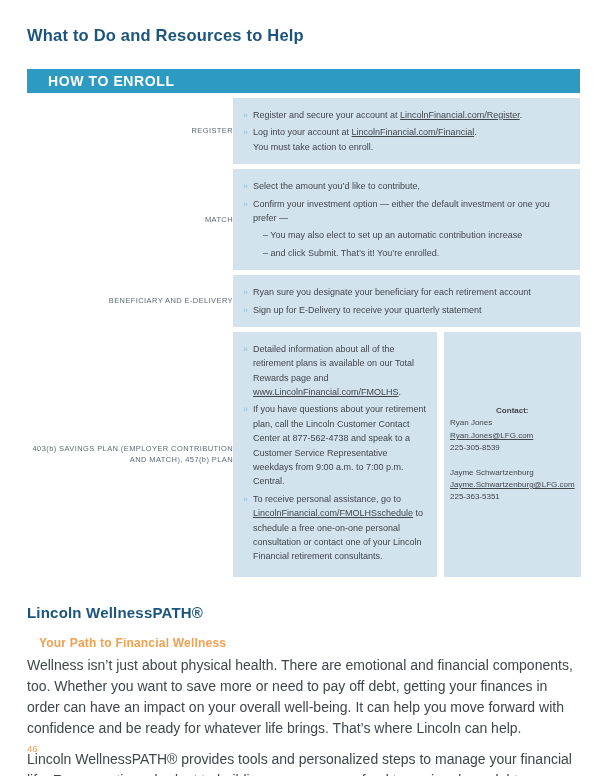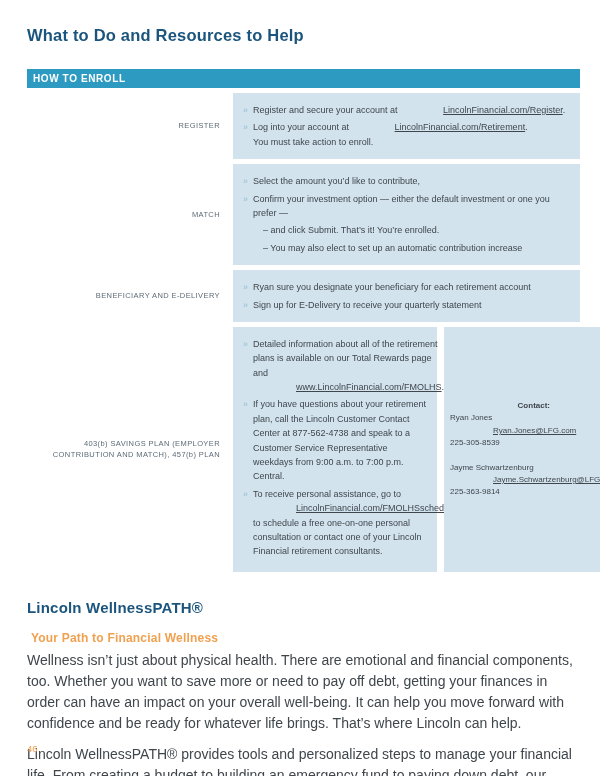--- a/index.html
+++ b/index.html
@@ -16,50 +16,50 @@
     width:600px;height:776px;background:#ffffff;overflow:hidden;position:relative;
     font-family:"Liberation Sans", sans-serif;color:var(--body-text);
     -webkit-font-smoothing:antialiased;
   }
   .page{position:absolute;inset:0;padding:26px 20px 0 27px;box-sizing:border-box;}
   h1{
     margin:0 0 24px 0;font-size:16.5px;font-weight:600;letter-spacing:.2px;
     color:var(--heading-blue);
   }
   .section-bar{
-    background:var(--bar-blue);color:#fff;font-size:10px;font-weight:700;
-    letter-spacing:.6px;padding:4px 6px;box-sizing:border-box;
+    background:var(--bar-blue);color:#fff;font-size:14px;font-weight:700;
+    letter-spacing:.6px;padding:4px 21px;box-sizing:border-box;
   }
   .bar2{margin-top:5px;}
   .t-row{display:flex;margin-top:5px;}
   .t-label{
     width:206px;flex:none;display:flex;align-items:center;justify-content:flex-end;
     text-align:right;color:var(--label-gray);font-size:7.5px;letter-spacing:.4px;
-    padding-right:13px;box-sizing:border-box;line-height:1.5;
+    padding-right:0;box-sizing:border-box;line-height:1.5;
   }
   .t-cell{flex:1;background:var(--cell-blue);padding:7px 9px 7px 5px;box-sizing:border-box;}
   .bullet-item{display:flex;margin:3px 0;}
   .bullet-marker{
     color:var(--chevron);width:15px;flex:none;text-align:center;
     font-size:9px;line-height:1.6;font-weight:700;
   }
   .bullet-body{flex:1;font-size:9px;line-height:1.6;color:var(--body-text);}
   .sub-item{margin:3px 0 0 10px;}
-  .link{text-decoration:underline;cursor:pointer;margin-left:43px;}
+  .link{text-decoration:underline;cursor:pointer;}
   .res-content{flex:1;display:flex;gap:7px;}
   .res-bullets{width:204px;flex:none;background:var(--cell-blue);padding:7px 9px 10px 5px;box-sizing:border-box;}
   .res-contact{
     flex:1;background:var(--cell-blue);display:flex;flex-direction:column;
     align-items:center;justify-content:center;
     font-size:8px;line-height:1.55;color:var(--body-text);padding:6px;box-sizing:border-box;
   }
   .contact-heading{font-weight:700;}
   .person + .person{margin-top:12px;}
   h2{margin:27px 0 0 0;font-size:15px;font-weight:600;color:var(--heading-blue);letter-spacing:.2px;}
-  h3{margin:15px 0 5px 4px;font-size:12px;font-weight:600;color:var(--orange);letter-spacing:.2px;}
+  h3{margin:15px 0 5px 12px;font-size:12px;font-weight:600;color:var(--orange);letter-spacing:.2px;}
   .paragraphs p{margin:0 0 10px 0;font-size:14px;line-height:1.5;color:var(--body-text);}
   .page-number{position:absolute;left:27px;bottom:22px;color:var(--orange);font-size:9.5px;}
 </style>
 </head>
 <body>
 
 <div class="page">
 
   <h1>What to Do and Resources to Help</h1>
 
@@ -68,34 +68,34 @@
   <div>
       <div class="t-row">
         <div class="t-label">REGISTER</div>
         <div class="t-cell">
           <div class="bullet-item">
             <span class="bullet-marker">»</span>
             <div class="bullet-body"><span>Register and secure your account at </span><span class="link">LincolnFinancial.com/Register</span><span>.</span></div>
           </div>
           <div class="bullet-item">
             <span class="bullet-marker">»</span>
-            <div class="bullet-body"><span>Log into your account at </span><span class="link">LincolnFinancial.com/Retirement</span><span>.</span><br><span>You must take action to enroll.</span></div>
+            <div class="bullet-body"><span>Log into your account at </span><span class="link">LincolnFinancial.com/Financial</span><span>.</span><br><span>You must take action to enroll.</span></div>
           </div>
         </div>
       </div>
       <div class="t-row">
         <div class="t-label">MATCH</div>
         <div class="t-cell">
           <div class="bullet-item">
             <span class="bullet-marker">»</span>
             <div class="bullet-body"><span>Select the amount you’d like to contribute,</span></div>
           </div>
           <div class="bullet-item">
             <span class="bullet-marker">»</span>
-            <div class="bullet-body"><span>Confirm your investment option — either the default investment or one you prefer —</span><div class="sub-item">– and click Submit. That’s it! You’re enrolled.</div><div class="sub-item">– You may also elect to set up an automatic contribution increase</div></div>
+            <div class="bullet-body"><span>Confirm your investment option — either the default investment or one you prefer —</span><div class="sub-item">– You may also elect to set up an automatic contribution increase</div><div class="sub-item">– and click Submit. That’s it! You’re enrolled.</div></div>
           </div>
         </div>
       </div>
       <div class="t-row">
         <div class="t-label">BENEFICIARY AND E-DELIVERY</div>
         <div class="t-cell">
           <div class="bullet-item">
             <span class="bullet-marker">»</span>
             <div class="bullet-body"><span>Ryan sure you designate your beneficiary for each retirement account</span></div>
           </div>
@@ -129,21 +129,21 @@
         <div class="contact-heading">Contact:</div>
         <div>
             <div class="person">
               <div>Ryan Jones</div>
               <div class="link">Ryan.Jones@LFG.com</div>
               <div>225-305-8539</div>
             </div>
             <div class="person">
               <div>Jayme Schwartzenburg</div>
               <div class="link">Jayme.Schwartzenburg@LFG.com</div>
-              <div>225-363-9814</div>
+              <div>225-363-5351</div>
             </div>
           </div>
       </div>
     </div>
   </div>
 
   <h2>Lincoln WellnessPATH®</h2>
   <h3>Your Path to Financial Wellness</h3>
   <div class="paragraphs">
       <p><span>Wellness isn’t just about physical health. There are emotional and financial components, too. Whether you want to save more or need to pay off debt, getting your finances in order can have an impact on your overall well-being. It can help you move forward with confidence and be ready for whatever life brings. That’s where Lincoln can help.</span></p>

